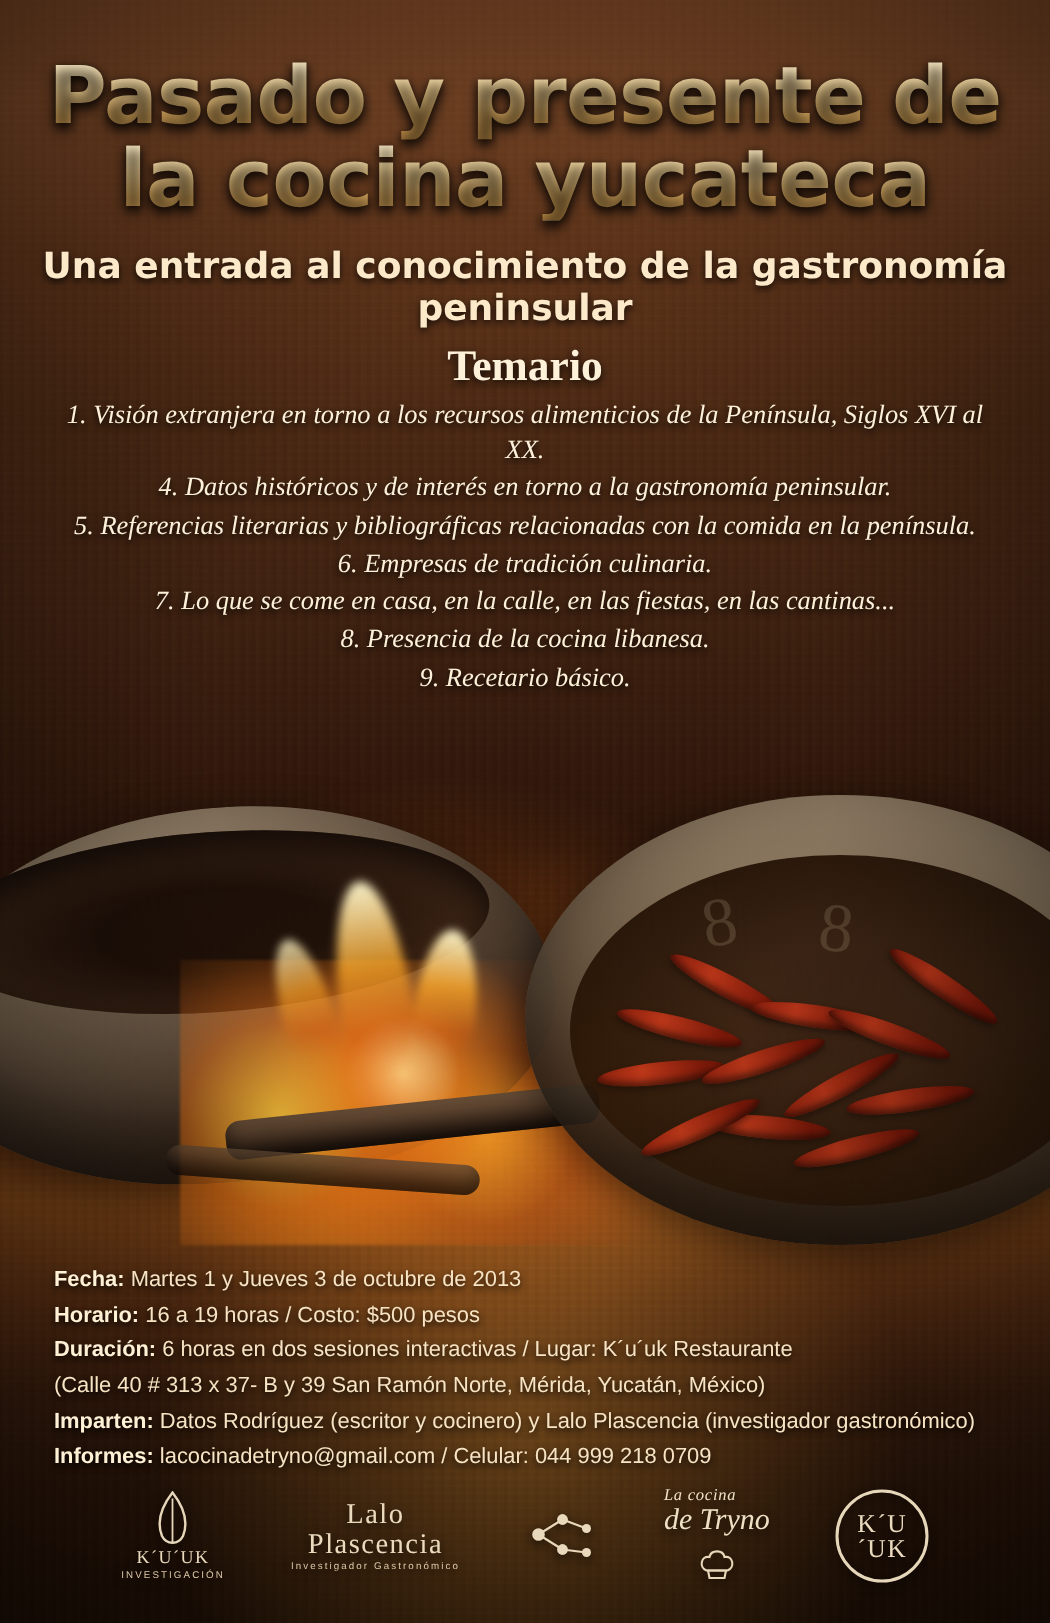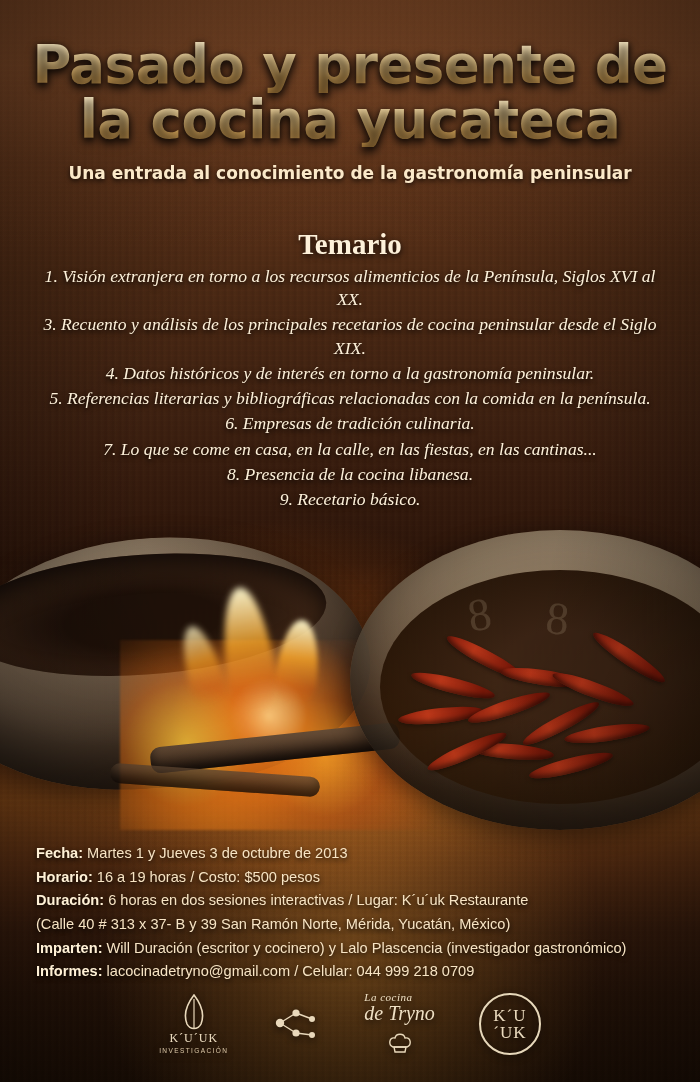--- a/index.html
+++ b/index.html
@@ -185,21 +185,21 @@
     -webkit-background-clip: text;
     background-clip: text;
     color: transparent;
     text-shadow: 0 3px 8px rgba(0,0,0,.55);
     filter: drop-shadow(0 2px 3px rgba(0,0,0,.7));
   }
   .subtitle {
     margin-top: 16px;
     font-family: "DejaVu Sans", sans-serif;
     font-weight: bold;
-    font-size: 17px;
+    font-size: 24px;
     color: #fbe9c9;
     text-shadow: 0 2px 5px rgba(0,0,0,.8);
   }
 
   
   .temario {
     position: absolute;
     left: 40px; right: 40px; top: 228px;
     text-align: center;
     font-family: "Liberation Serif", serif;
@@ -337,21 +337,20 @@
   <div class="title-wrap">
     <div class="title">Pasado y presente de</div>
     <div class="title">la cocina yucateca</div>
     <div class="subtitle">Una entrada al conocimiento de la gastronomía peninsular</div>
   </div>
 
   <div class="temario">
     <div class="temario-heading">Temario</div>
     <ol>
       <li>1. Visión extranjera en torno a los recursos alimenticios de la Península, Siglos XVI al XX.</li>
-      <li>3. Recuento y análisis de los principales recetarios de cocina peninsular desde el Siglo XIX.</li>
       <li>4. Datos históricos y de interés en torno a la gastronomía peninsular.</li>
       <li>5. Referencias literarias y bibliográficas relacionadas con la comida en la península.</li>
       <li>6. Empresas de tradición culinaria.</li>
       <li>7. Lo que se come en casa, en la calle, en las fiestas, en las cantinas...</li>
       <li>8. Presencia de la cocina libanesa.</li>
       <li>9. Recetario básico.</li>
     </ol>
   </div>
 
   <div class="details">
@@ -363,41 +362,46 @@
       <b>Horario:</b>
       <span>16 a 19 horas  / Costo: $500 pesos</span>
     </div>
     <div class="row">
       <b>Duración:</b>
       <span>6 horas en dos sesiones interactivas / Lugar: K´u´uk Restaurante</span>
     </div>
     <div class="row">(Calle 40 # 313 x 37- B y 39 San Ramón Norte, Mérida, Yucatán, México)</div>
     <div class="row">
       <b>Imparten:</b>
-      <span>Will Duración (escritor y cocinero) y Lalo Plascencia (investigador gastronómico)</span>
+      <span>Datos Rodríguez (escritor y cocinero) y Lalo Plascencia (investigador gastronómico)</span>
     </div>
     <div class="row">
       <b>Informes:</b>
       <span>lacocinadetryno@gmail.com / Celular: 044 999 218 0709</span>
     </div>
   </div>
 
   <div class="logos">
 
     <div class="logo">
       <span>
         <svg width="30" height="38" viewBox="0 0 30 38">
           <path d="M15 1 C22 10 26 20 22 30 C19 36 11 36 8 30 C4 20 8 10 15 1 Z" fill="none" stroke="#f0e0c2" stroke-width="1.6"></path>
           <path d="M15 5 L15 34" stroke="#f0e0c2" stroke-width="1.2"></path>
         </svg>
       </span>
       <span class="l-main" style="font-size:12px;">K´U´UK</span>
       <span class="l-sub">INVESTIGACIÓN</span>
     </div>
 
+    <div class="logo">
+      <span class="l-main" style="font-size:19px;">Lalo</span>
+      <span class="l-main" style="font-size:19px;">Plascencia</span>
+      <span class="l-sub">Investigador Gastronómico</span>
+    </div>
 
     <div class="logo">
       <span>
         <svg width="48" height="40" viewBox="0 0 48 40">
           <line x1="8" y1="20" x2="24" y2="10" stroke="#f0e0c2" stroke-width="1.4"></line>
           <line x1="8" y1="20" x2="24" y2="30" stroke="#f0e0c2" stroke-width="1.4"></line>
           <line x1="24" y1="10" x2="40" y2="16" stroke="#f0e0c2" stroke-width="1.4"></line>
           <line x1="24" y1="30" x2="40" y2="32" stroke="#f0e0c2" stroke-width="1.4"></line>
           <circle cx="8" cy="20" r="4.2" fill="#f0e0c2"></circle>
           <circle cx="24" cy="10" r="3.6" fill="#f0e0c2"></circle>

